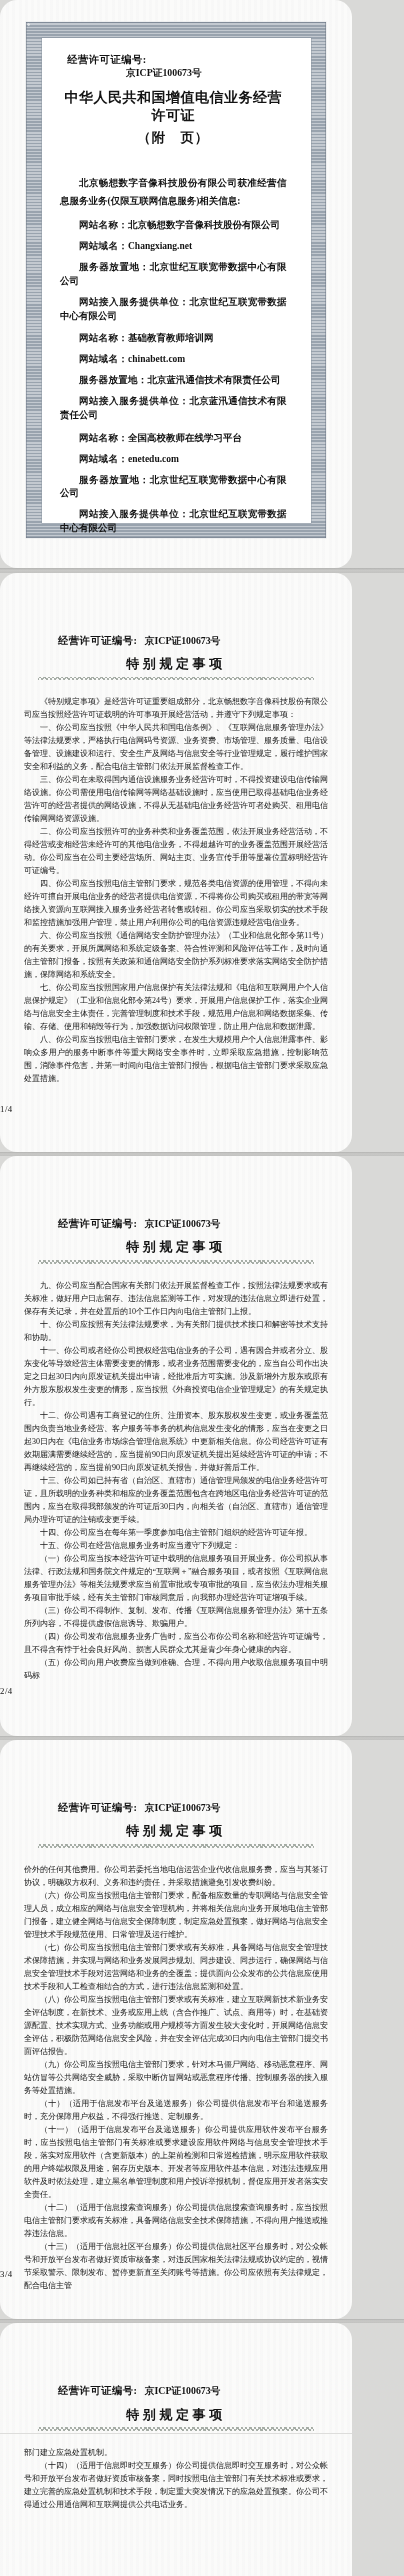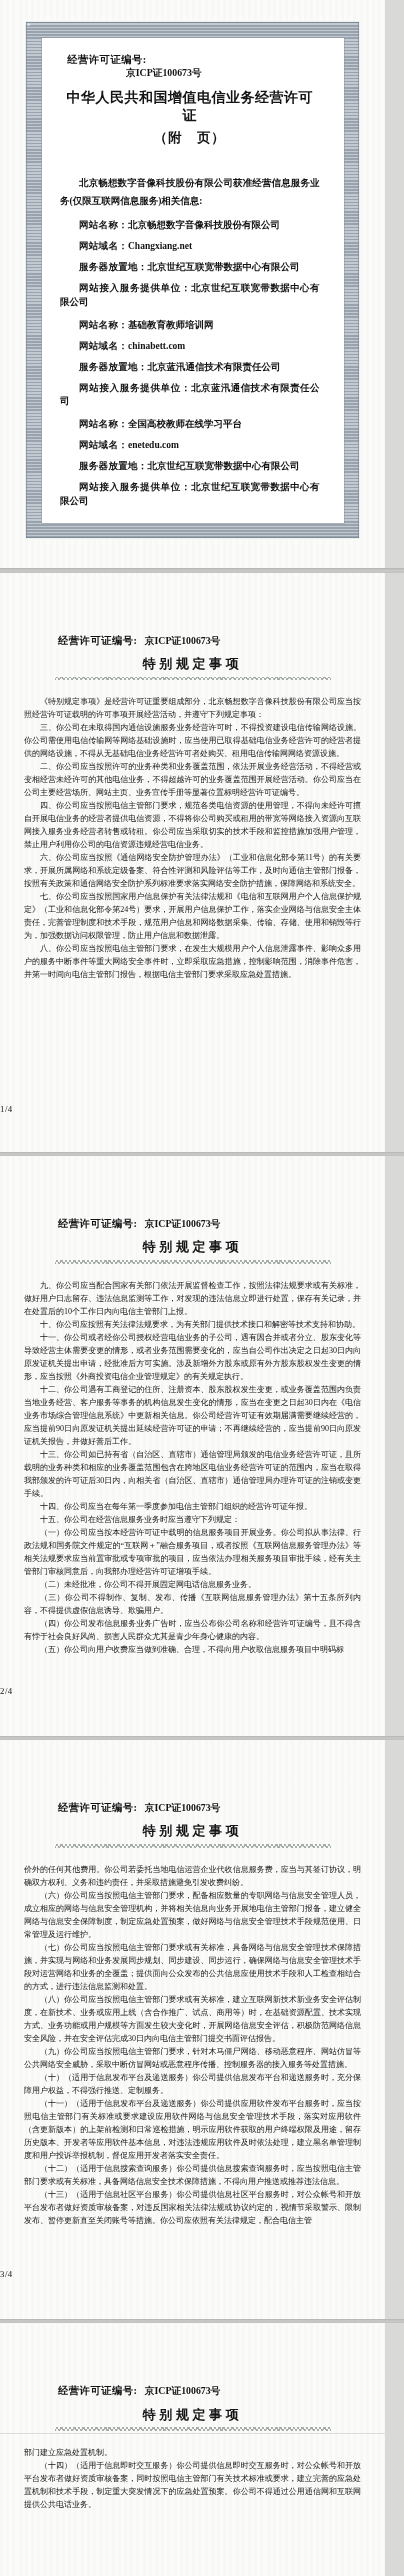--- a/index.html
+++ b/index.html
@@ -6,26 +6,27 @@
   body{
     width:405px;
     background:#d9d9d7;
     font-family:"Liberation Serif","DejaVu Serif",serif;
     color:#141414;
     -webkit-font-smoothing:antialiased;
   }
   .scan{width:405px;}
   .page{
     position:relative;
-    width:385px;
+    width:352px;
     box-sizing:border-box;
     background:
       repeating-linear-gradient(90deg, rgba(110,110,130,0.025) 0 3.1px, rgba(0,0,0,0) 3.1px 6.2px),
       #fbfbfa;
     overflow:hidden;
+    border-radius:17px;
   }
   .page-divider{
     height:4.1px;
     width:405px;
     background:linear-gradient(#b3b3b1,#c9c9c7 45%,#c2c2c0);
   }
   .pd1{height:4.6px;}
 
   
   .pg-cert{height:568px;}
@@ -173,20 +174,21 @@
 
   <section class="page pg-prov pg2">
     <div class="prov-header">
       <span class="ph-label">经营许可证编号:</span>
       <span class="ph-num">京ICP证100673号</span>
     </div>
     <h2 class="prov-title">特别规定事项</h2>
     <div class="wavy"></div>
     <div class="prov-body">
         <p>《特别规定事项》是经营许可证重要组成部分，北京畅想数字音像科技股份有限公司应当按照经营许可证载明的许可事项开展经营活动，并遵守下列规定事项：</p>
+        <p>一、你公司应当按照《中华人民共和国电信条例》、《互联网信息服务管理办法》等法律法规要求，严格执行电信网码号资源、业务资费、市场管理、服务质量、电信设备管理、设施建设和运行、安全生产及网络与信息安全等行业管理规定，履行维护国家安全和利益的义务，配合电信主管部门依法开展监督检查工作。</p>
         <p>三、你公司在未取得国内通信设施服务业务经营许可时，不得投资建设电信传输网络设施。你公司需使用电信传输网等网络基础设施时，应当使用已取得基础电信业务经营许可的经营者提供的网络设施，不得从无基础电信业务经营许可者处购买、租用电信传输网网络资源设施。</p>
         <p>二、你公司应当按照许可的业务种类和业务覆盖范围，依法开展业务经营活动，不得经营或变相经营未经许可的其他电信业务，不得超越许可的业务覆盖范围开展经营活动。你公司应当在公司主要经营场所、网站主页、业务宣传手册等显著位置标明经营许可证编号。</p>
         <p>四、你公司应当按照电信主管部门要求，规范各类电信资源的使用管理，不得向未经许可擅自开展电信业务的经营者提供电信资源，不得将你公司购买或租用的带宽等网络接入资源向互联网接入服务业务经营者转售或转租。你公司应当采取切实的技术手段和监控措施加强用户管理，禁止用户利用你公司的电信资源违规经营电信业务。</p>
         <p>六、你公司应当按照《通信网络安全防护管理办法》（工业和信息化部令第11号）的有关要求，开展所属网络和系统定级备案、符合性评测和风险评估等工作，及时向通信主管部门报备，按照有关政策和通信网络安全防护系列标准要求落实网络安全防护措施，保障网络和系统安全。</p>
         <p>七、你公司应当按照国家用户信息保护有关法律法规和《电信和互联网用户个人信息保护规定》（工业和信息化部令第24号）要求，开展用户信息保护工作，落实企业网络与信息安全主体责任，完善管理制度和技术手段，规范用户信息和网络数据采集、传输、存储、使用和销毁等行为，加强数据访问权限管理，防止用户信息和数据泄露。</p>
         <p>八、你公司应当按照电信主管部门要求，在发生大规模用户个人信息泄露事件、影响众多用户的服务中断事件等重大网络安全事件时，立即采取应急措施，控制影响范围，消除事件危害，并第一时间向电信主管部门报告，根据电信主管部门要求采取应急处置措施。</p>
       </div>
     <div class="page-num pn2">1/4</div>
   </section>
 
@@ -201,21 +203,20 @@
     <div class="wavy"></div>
     <div class="prov-body">
         <p>九、你公司应当配合国家有关部门依法开展监督检查工作，按照法律法规要求或有关标准，做好用户日志留存、违法信息监测等工作，对发现的违法信息立即进行处置，保存有关记录，并在处置后的10个工作日内向电信主管部门上报。</p>
         <p>十、你公司应按照有关法律法规要求，为有关部门提供技术接口和解密等技术支持和协助。</p>
         <p>十一、你公司或者经你公司授权经营电信业务的子公司，遇有因合并或者分立、股东变化等导致经营主体需要变更的情形，或者业务范围需要变化的，应当自公司作出决定之日起30日内向原发证机关提出申请，经批准后方可实施。涉及新增外方股东或原有外方股东股权发生变更的情形，应当按照《外商投资电信企业管理规定》的有关规定执行。</p>
         <p>十二、你公司遇有工商登记的住所、注册资本、股东股权发生变更，或业务覆盖范围内负责当地业务经营、客户服务等事务的机构信息发生变化的情形，应当在变更之日起30日内在《电信业务市场综合管理信息系统》中更新相关信息。你公司经营许可证有效期届满需要继续经营的，应当提前90日向原发证机关提出延续经营许可证的申请；不再继续经营的，应当提前90日向原发证机关报告，并做好善后工作。</p>
         <p>十三、你公司如已持有省（自治区、直辖市）通信管理局颁发的电信业务经营许可证，且所载明的业务种类和相应的业务覆盖范围包含在跨地区电信业务经营许可证的范围内，应当在取得我部颁发的许可证后30日内，向相关省（自治区、直辖市）通信管理局办理许可证的注销或变更手续。</p>
         <p>十四、你公司应当在每年第一季度参加电信主管部门组织的经营许可证年报。</p>
         <p>十五、你公司在经营信息服务业务时应当遵守下列规定：</p>
         <p>（一）你公司应当按本经营许可证中载明的信息服务项目开展业务。你公司拟从事法律、行政法规和国务院文件规定的“互联网＋”融合服务项目，或者按照《互联网信息服务管理办法》等相关法规要求应当前置审批或专项审批的项目，应当依法办理相关服务项目审批手续，经有关主管部门审核同意后，向我部办理经营许可证增项手续。</p>
-        <p>（二）未经批准，你公司不得开展固定网电话信息服务业务。</p>
         <p>（三）你公司不得制作、复制、发布、传播《互联网信息服务管理办法》第十五条所列内容，不得提供虚假信息诱导、欺骗用户。</p>
         <p>（四）你公司发布信息服务业务广告时，应当公布你公司名称和经营许可证编号，且不得含有悖于社会良好风尚、损害人民群众尤其是青少年身心健康的内容。</p>
         <p>（五）你公司向用户收费应当做到准确、合理，不得向用户收取信息服务项目中明码标</p>
       </div>
     <div class="page-num pn3">2/4</div>
   </section>
 
   <div class="page-divider"></div>
 
   <section class="page pg-prov pg4">

